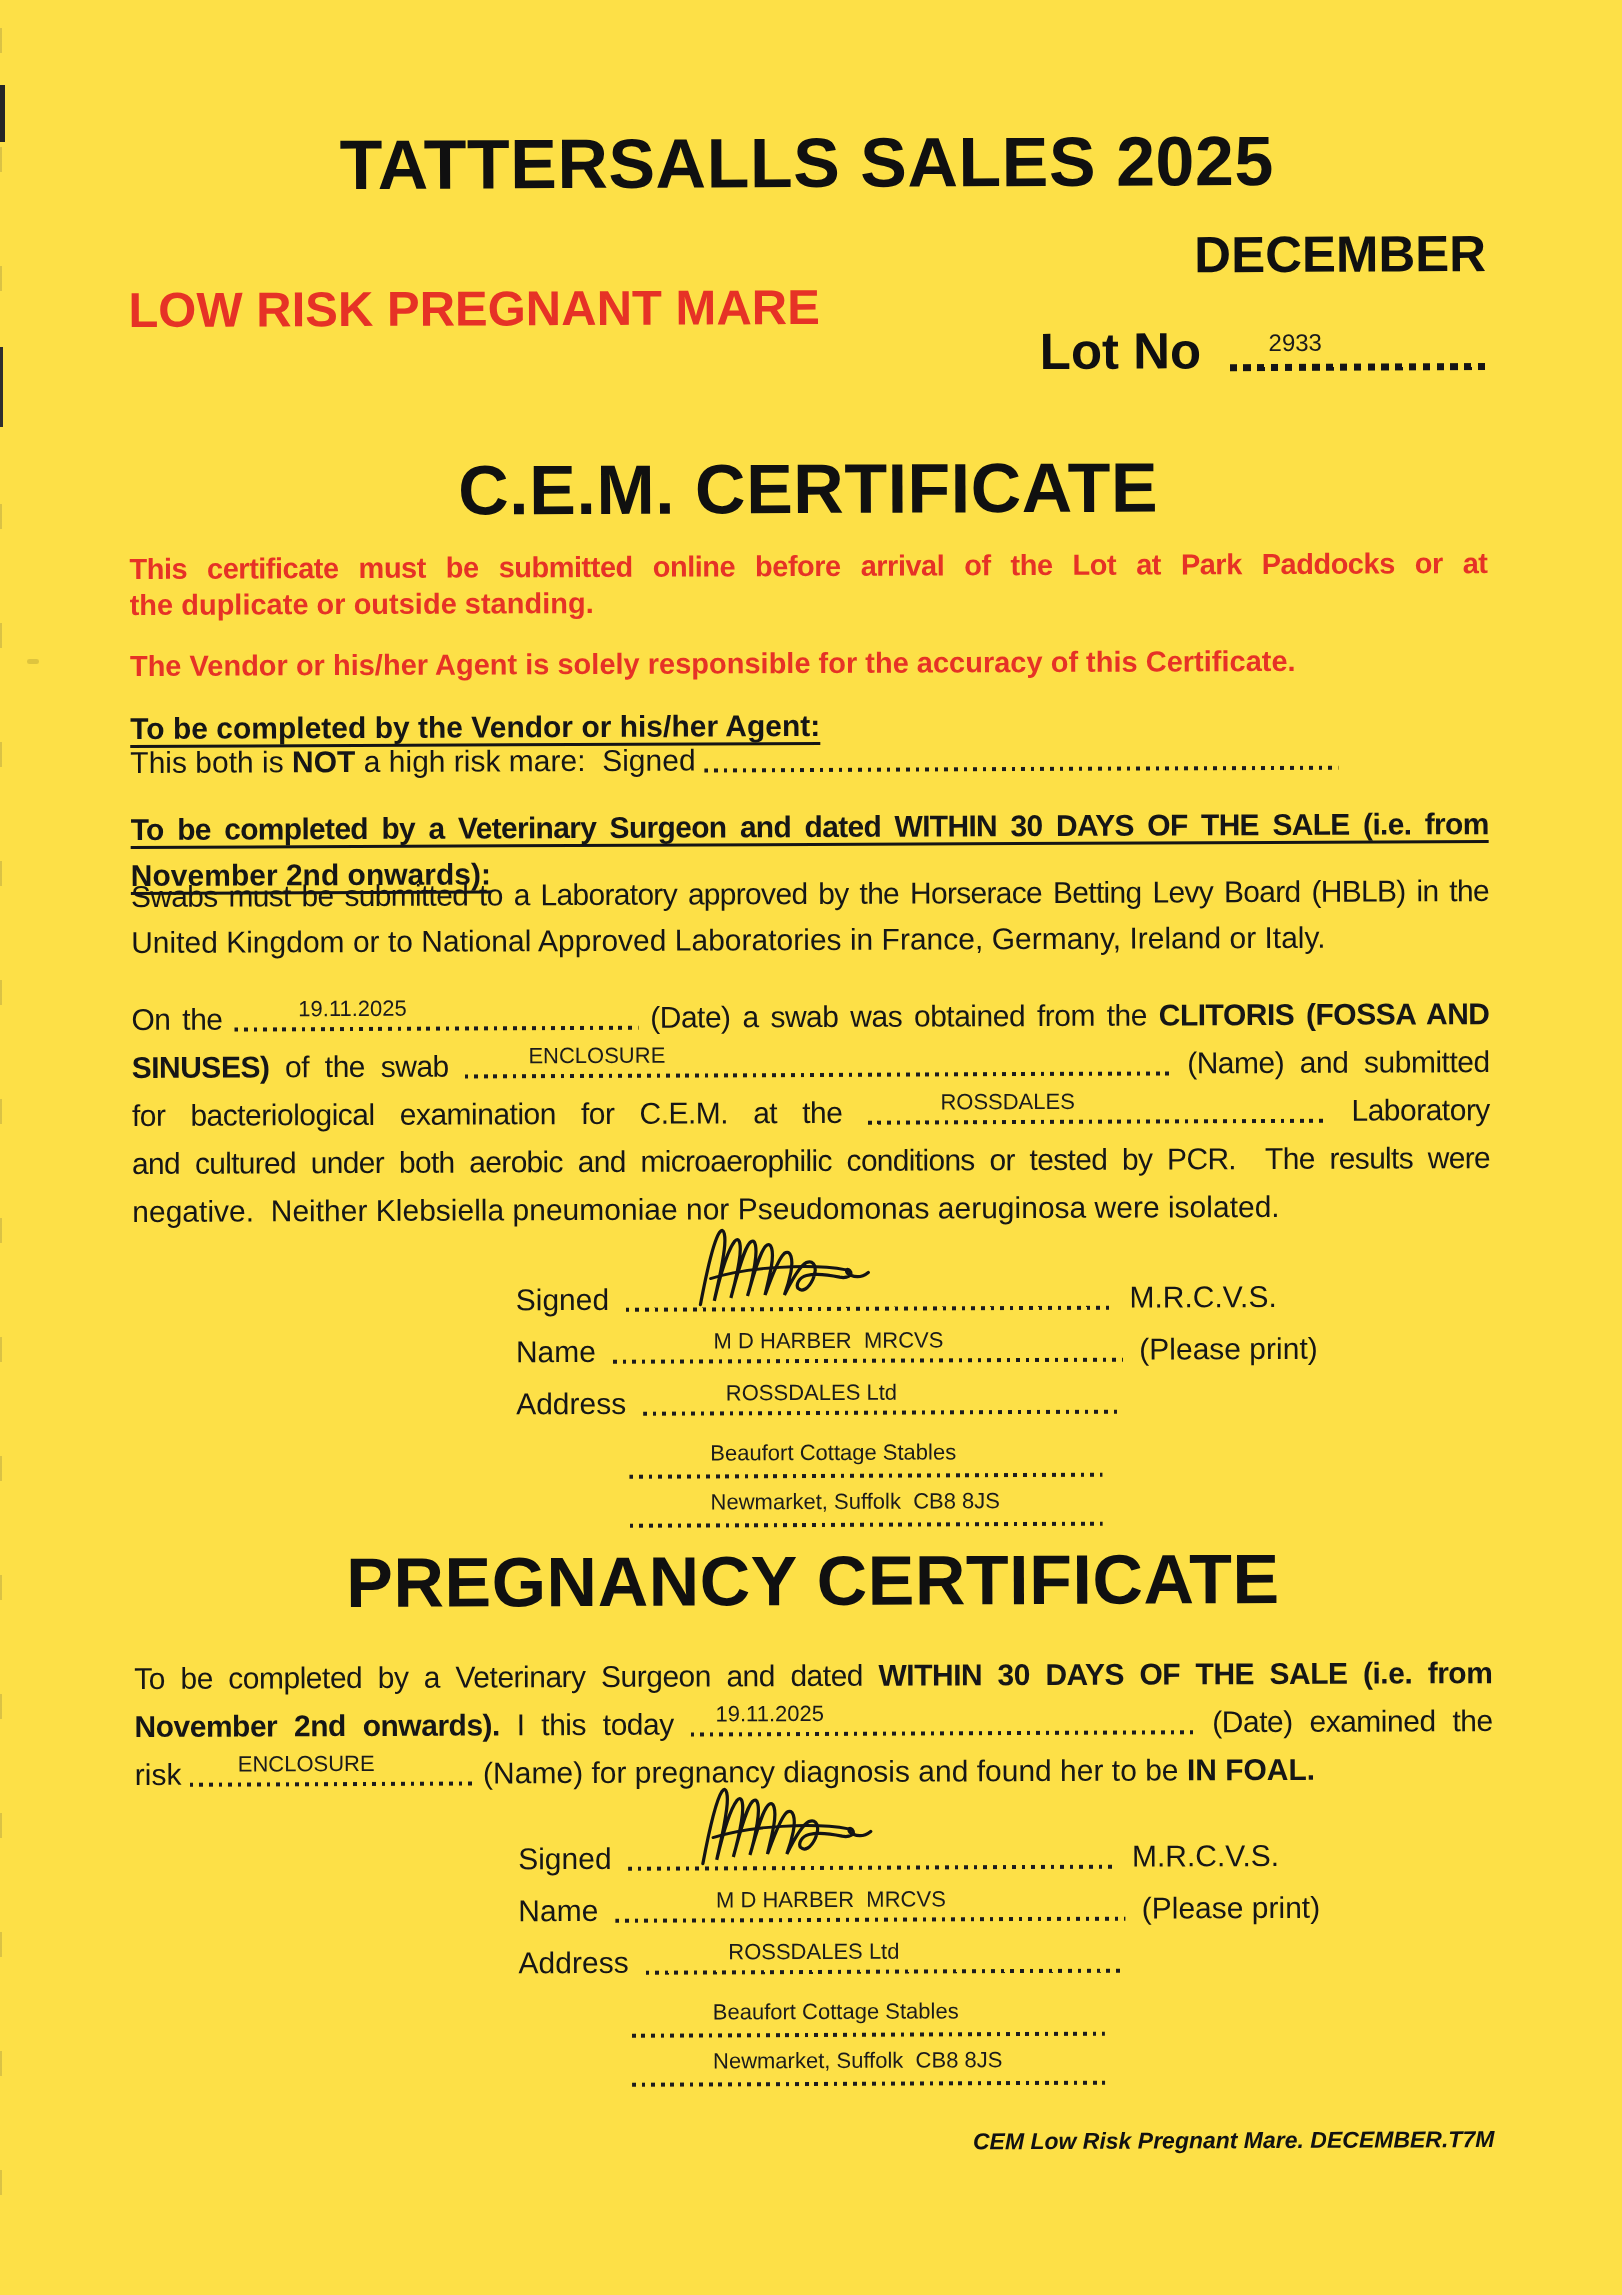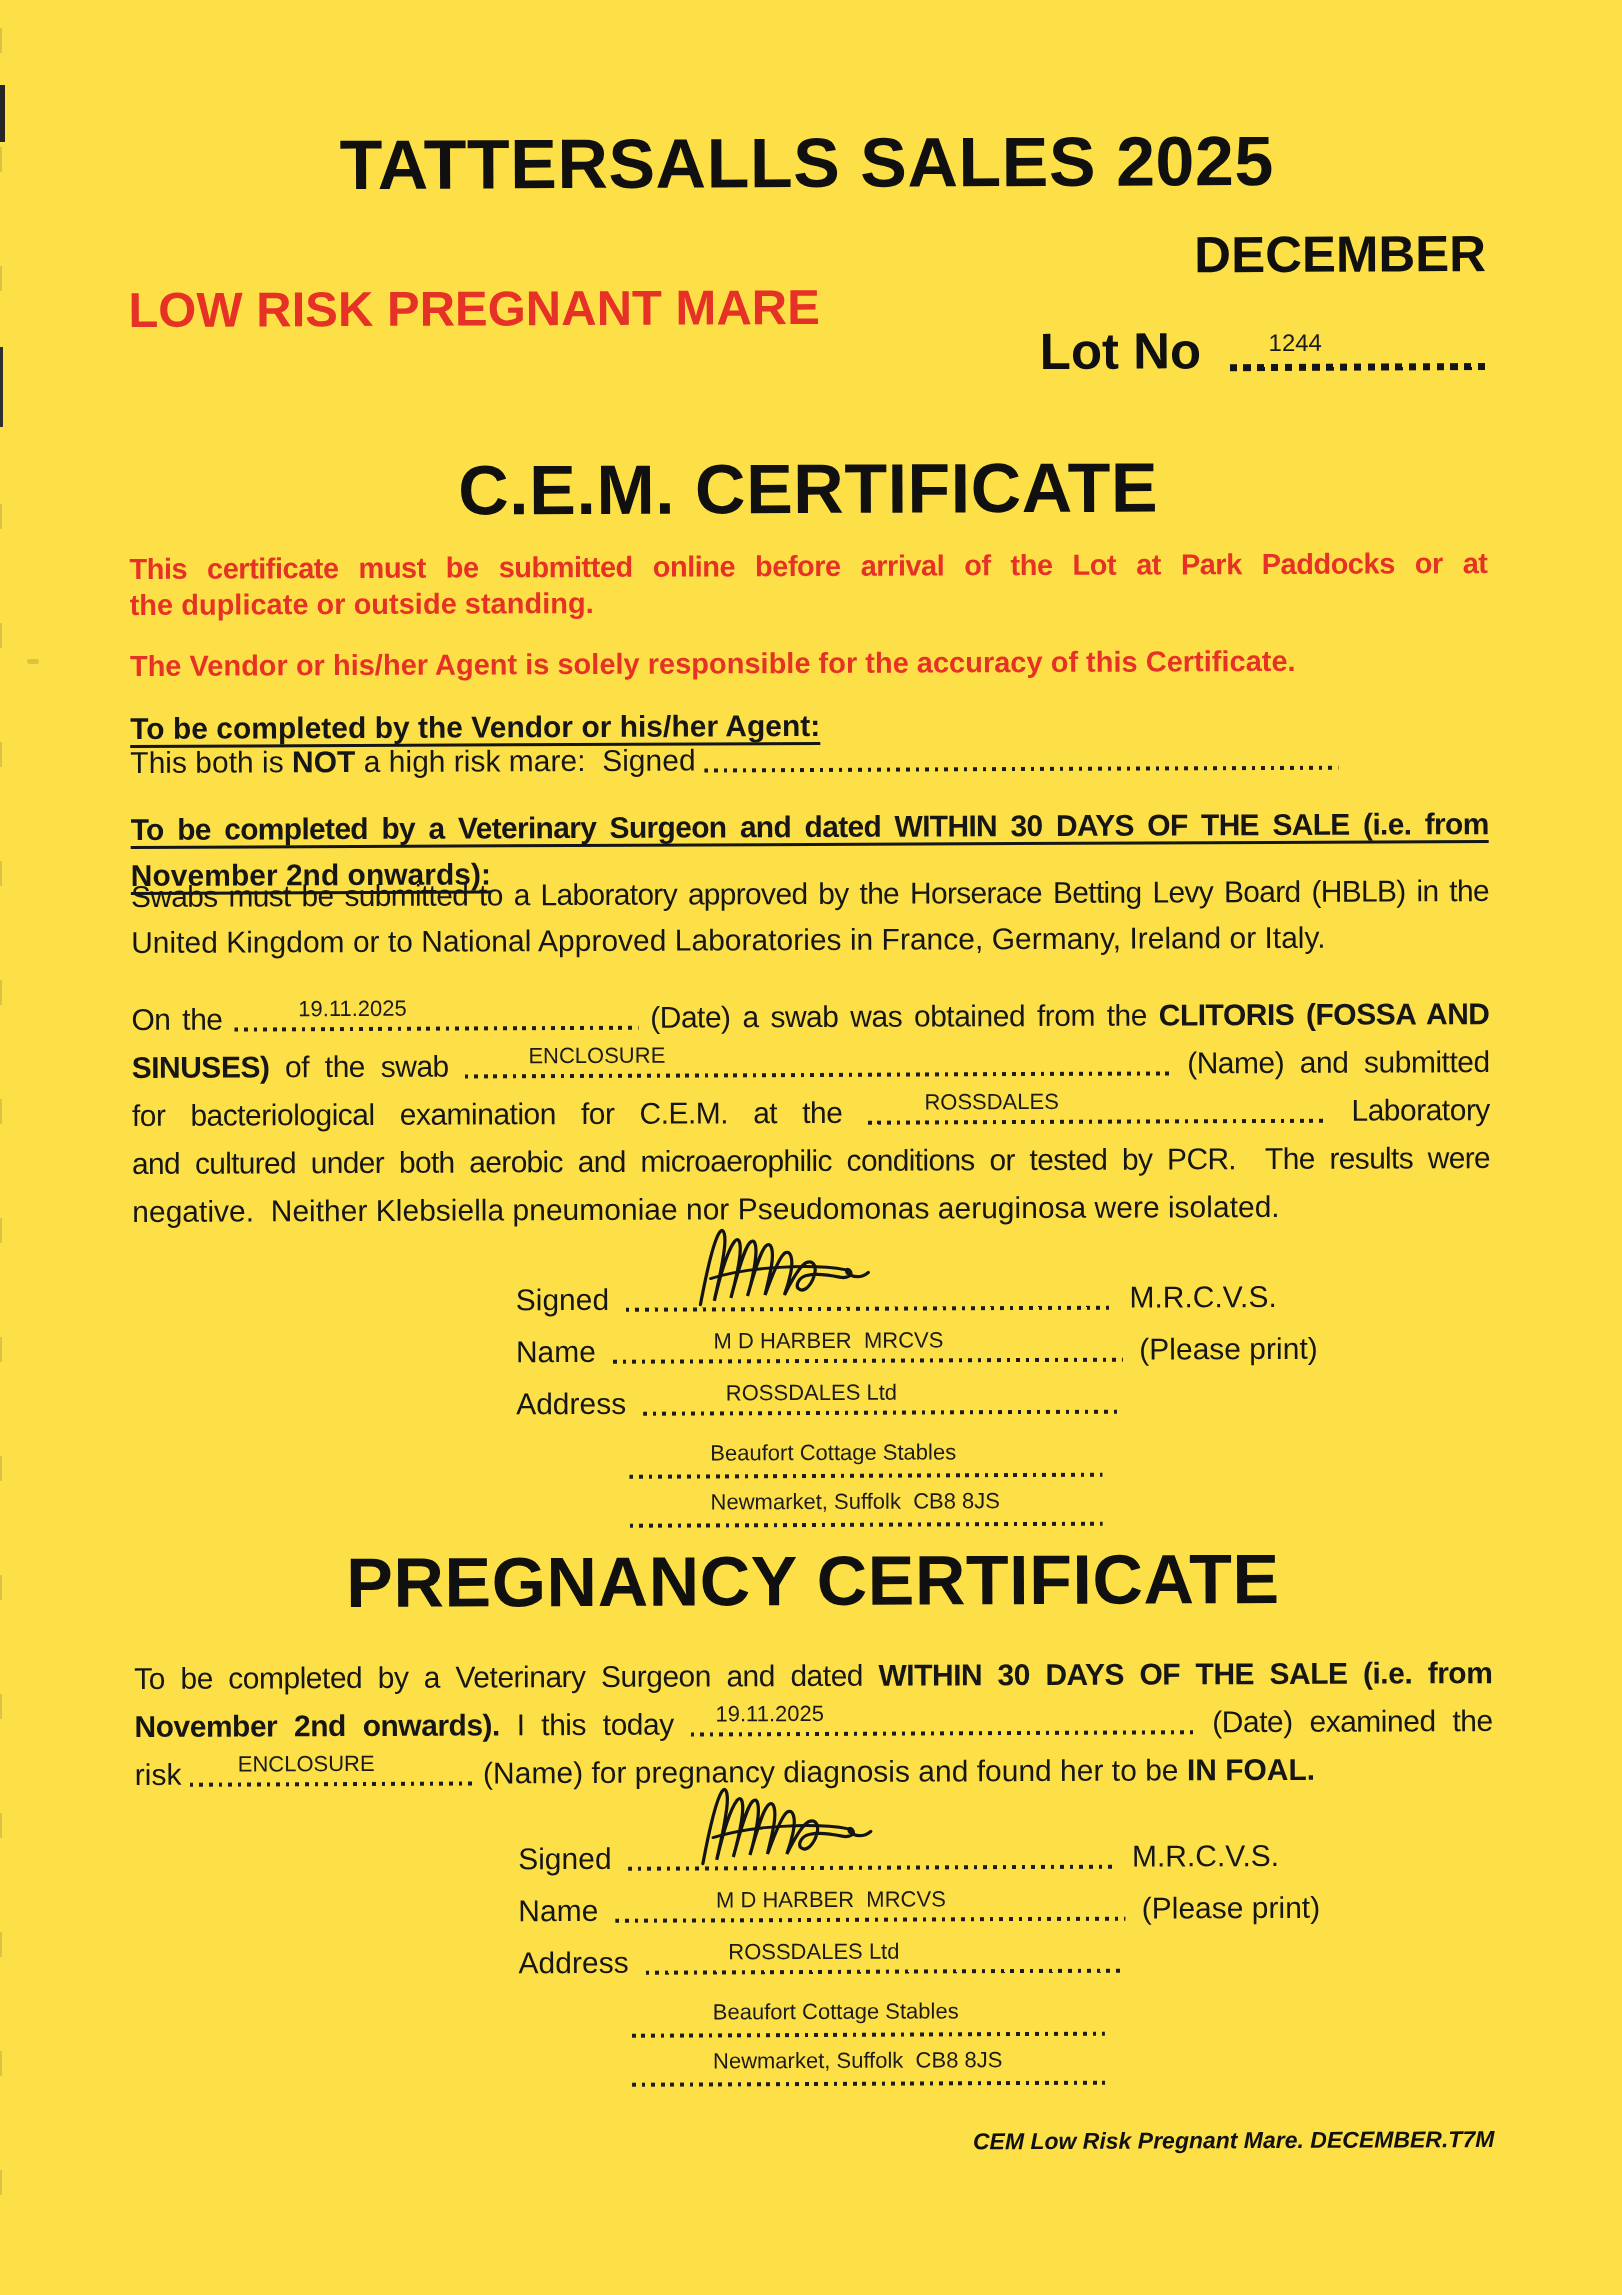--- a/index.html
+++ b/index.html
@@ -70,21 +70,21 @@
 
     <div class="abs center bigtitle" style="top:128px">TATTERSALLS SALES 2025</div>
 
     <div class="abs right subtitle" style="top:231px">DECEMBER</div>
 
     <div class="abs risk" style="top:283px">LOW RISK PREGNANT MARE</div>
 
     <div class="abs right lotline" style="top:327px">
       <span>Lot No</span>&nbsp;
       <span class="bl-heavy" style="width:257px">
-        <span class="lot-typed">1244</span>
+        <span class="lot-typed">2933</span>
       </span>
     </div>
 
     <div class="abs center bigtitle" style="top:454px">C.E.M. CERTIFICATE</div>
 
     <div class="abs doc bold red" style="top:548px; font-size:29px">
       <span class="jline">This certificate must be submitted online before arrival of the Lot at Park Paddocks or at</span>
       <span style="display:block">the duplicate or outside standing.</span>
     </div>
 
@@ -119,21 +119,21 @@
         <span class="bold">CLITORIS (FOSSA AND</span>
       </span>
       <span class="ln jline">
         <span class="bold">SINUSES)</span>
         <span>of the swab</span>
         <span class="bl" style="width:707px"><span class="typed" style="left:64px">ENCLOSURE</span></span>
         <span>(Name) and submitted</span>
       </span>
       <span class="ln jline">
         <span>for bacteriological examination for C.E.M. at the</span>
-        <span class="bl" style="width:459px"><span class="typed" style="left:57px">ROSSDALES</span></span>
+        <span class="bl" style="width:459px"><span class="typed" style="left:73px">ROSSDALES</span></span>
         <span>Laboratory</span>
       </span>
       <span class="ln jline tighter">and cultured under both aerobic and microaerophilic conditions or tested by PCR.&nbsp; The results were</span>
       <span class="ln">negative.&nbsp; Neither Klebsiella pneumoniae nor Pseudomonas aeruginosa were isolated.</span>
     </div>
 
     <div class="sigblock" style="top:1273px">
       <div class="sigrow">
         <span>Signed</span>&nbsp;
         <span class="bl" style="width:487px">

